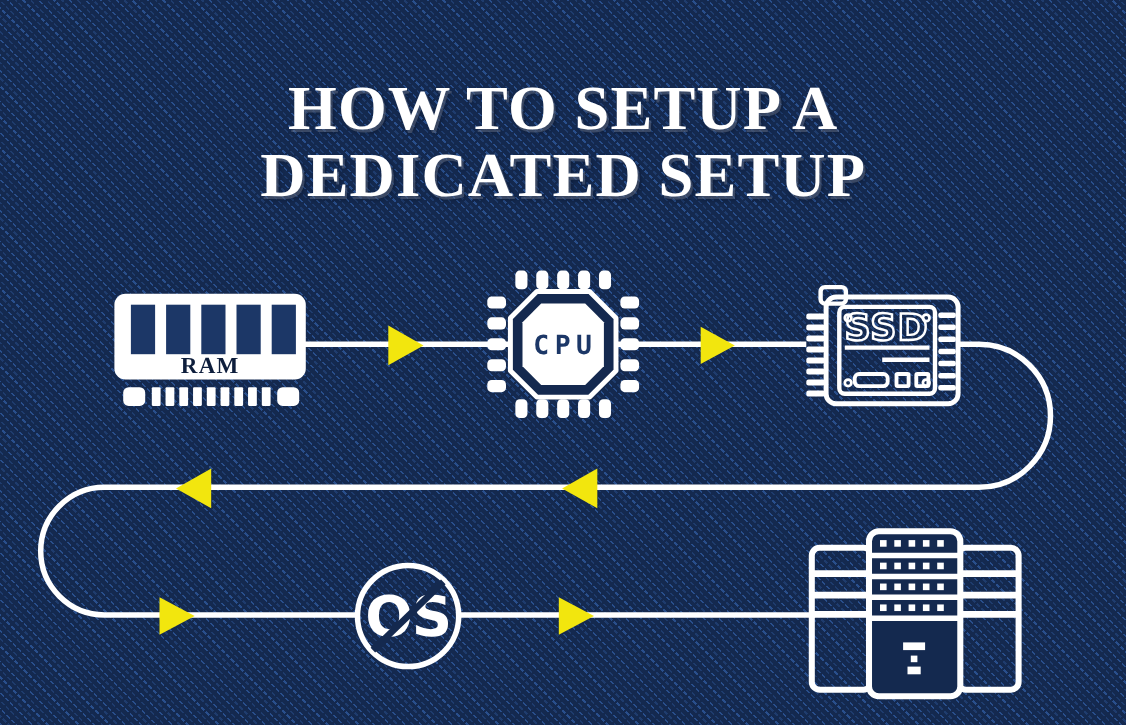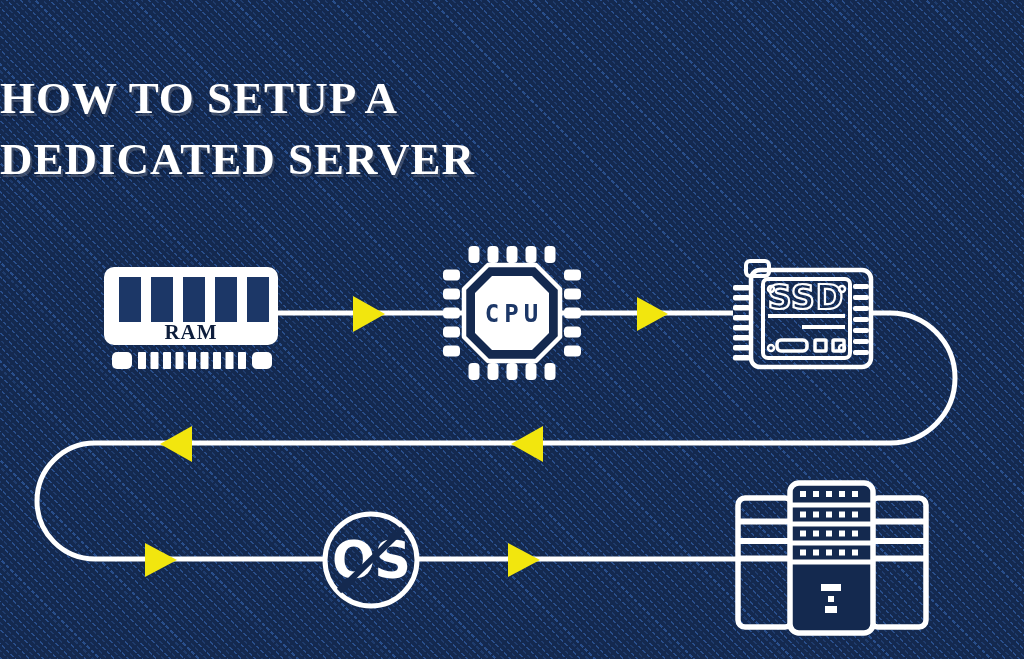--- a/index.html
+++ b/index.html
@@ -6,34 +6,34 @@
   body{
     width:1024px;height:659px;overflow:hidden;position:relative;
     background-color:#14294f;
     background-image:
       repeating-linear-gradient(135deg, rgba(20,41,79,1) 0px, rgba(20,41,79,1) 2px, transparent 2px, transparent 6px),
       repeating-linear-gradient(45deg, rgba(62,116,200,0.50) 0px, rgba(62,116,200,0.50) 1.5px, transparent 1.5px, transparent 5px, rgba(62,116,200,0.25) 5px, rgba(62,116,200,0.25) 6.5px, transparent 6.5px, transparent 10px);
     font-family:"Liberation Sans", sans-serif;
   }
   .title{
     position:absolute;top:68px;left:0;width:1024px;
-    color:#ffffff;
+    text-align:center;color:#ffffff;
     font-family:"Liberation Serif","DejaVu Serif",serif;
-    font-weight:bold;font-size:45px;line-height:61px;letter-spacing:1px;
+    font-weight:bold;font-size:57px;line-height:61px;letter-spacing:1px;
     text-shadow:2px 3px 0 rgba(140,150,170,0.35), 3px 4px 4px rgba(8,18,40,0.55);
   }
   .stage{position:absolute;left:0;top:0;width:1024px;height:659px;}
   svg text{user-select:none;}
 </style>
 </head>
 <body>
 
 <div class="title">
   <div>HOW TO SETUP A</div>
-  <div>DEDICATED SERVER</div>
+  <div>DEDICATED SETUP</div>
 </div>
 
 <svg class="stage" viewBox="0 0 1024 659" xmlns="http://www.w3.org/2000/svg">
 
   <g stroke="#ffffff" stroke-width="5" fill="none">
     <path d="M 276 313 H 733"></path>
     <path d="M 869 313 H 890 A 65 65 0 0 1 890 443 L 95 443 A 58 58 0 0 0 95 559 H 325"></path>
     <path d="M 417 559 H 741"></path>
   </g>
 

